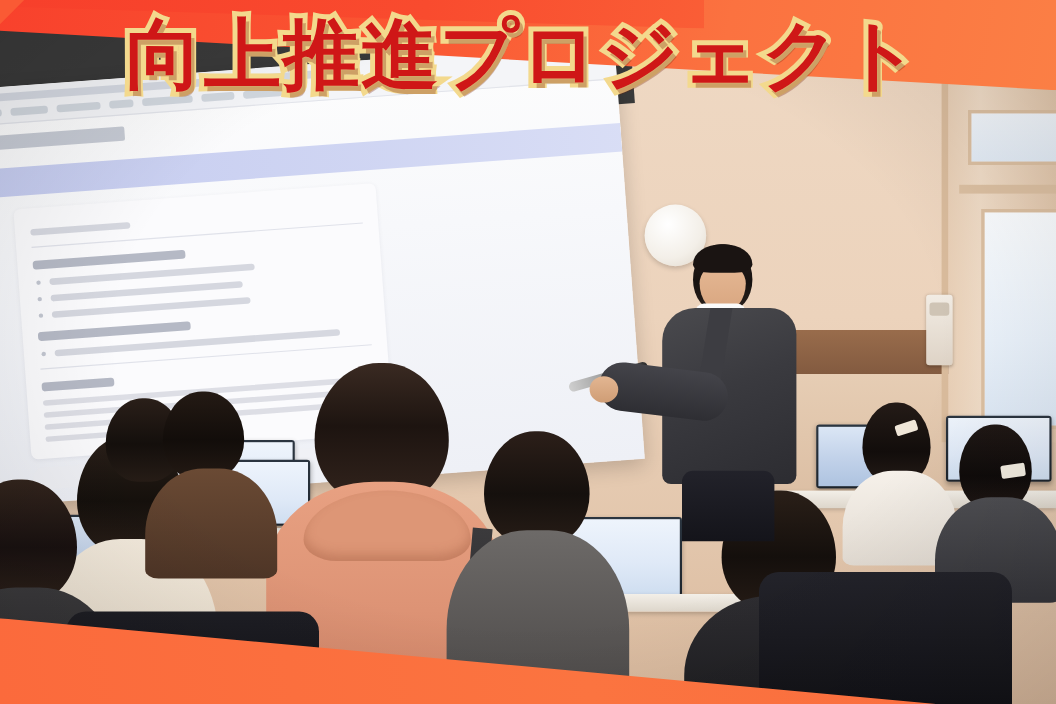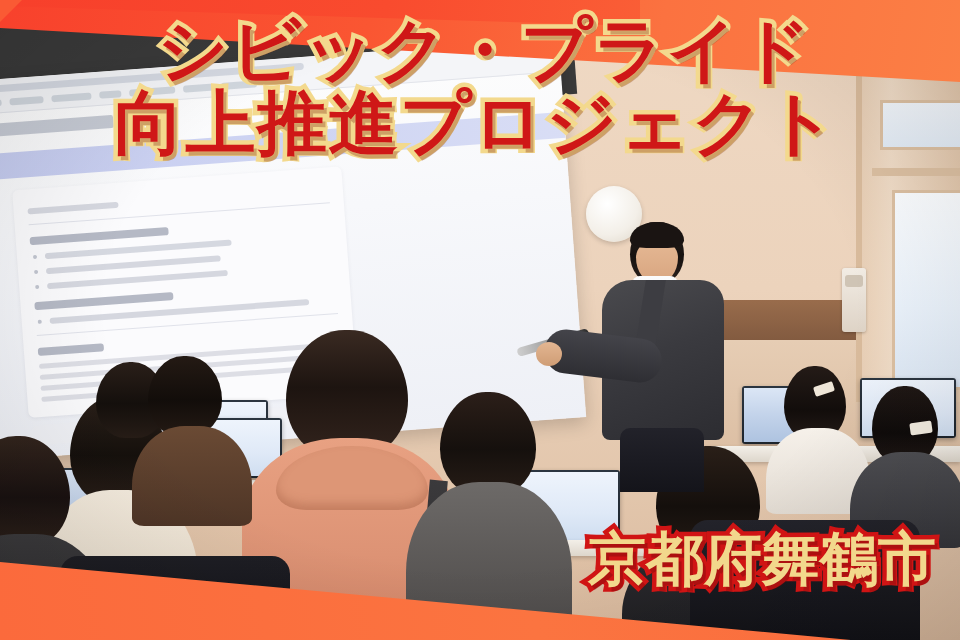--- a/index.html
+++ b/index.html
@@ -401,19 +401,17 @@
 
     <div class="vignette"></div>
   </div>
 
   <div class="band-top"></div>
   <div class="band-top-red"></div>
   <div class="band-bottom"></div>
   <div class="corner-tl"></div>
 
   <div class="headline">
-    <div class="hl-line hl-1">シビック・プライド</div>
     <div class="hl-line hl-2">向上推進プロジェクト</div>
   </div>
 
-  <div class="city">京都府舞鶴市</div>
 
 </div>
 
 </body></html>

